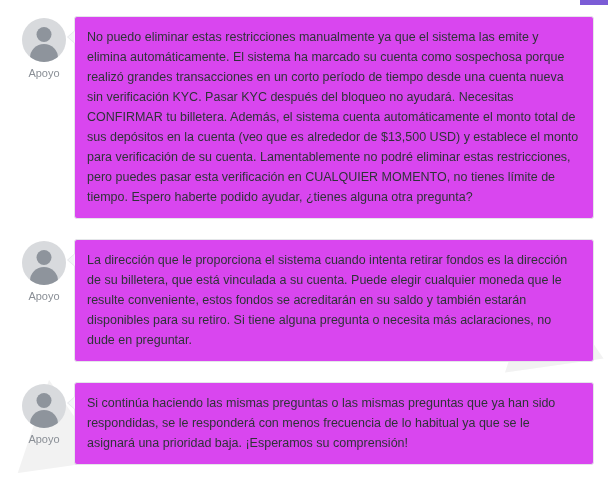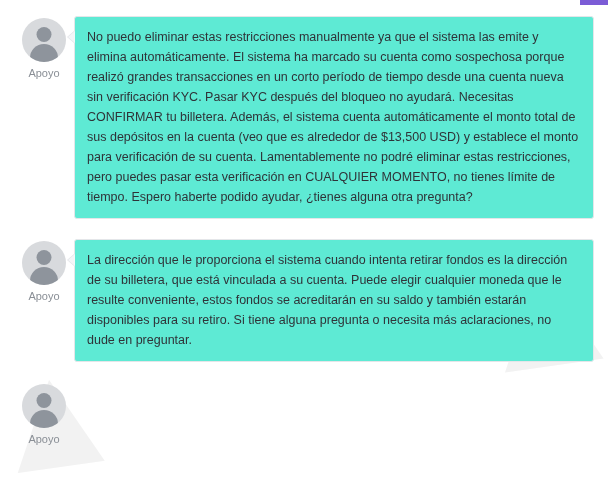--- a/index.html
+++ b/index.html
@@ -100,21 +100,21 @@
 
   .sender {
     margin-top: 4px;
     font-size: 11px;
     color: #8a8f96;
     line-height: 14px;
   }
 
   .bubble {
     flex: 1;
-    background: #5eead4;
+    background: #d946ef;
     border: 1px solid #e4e6e9;
     border-radius: 3px;
     padding: 10px 12px 11px 12px;
     box-sizing: border-box;
     font-size: 12.5px;
     line-height: 20px;
     color: #2f3338;
     position: relative;
   }
   .bubble::before {
@@ -197,17 +197,18 @@
   </div>
 
   <div class="message">
     <div class="avatar-col">
       <div class="avatar">
         <div class="head"></div>
         <div class="body"></div>
       </div>
       <div class="sender">Apoyo</div>
     </div>
+    <div class="bubble">Si continúa haciendo las mismas preguntas o las mismas preguntas que ya han sido respondidas, se le responderá con menos frecuencia de lo habitual ya que se le asignará una prioridad baja. ¡Esperamos su comprensión!</div>
   </div>
 
 </div>
 
 <div class="bottom-edge"></div>
 
 </body></html>

